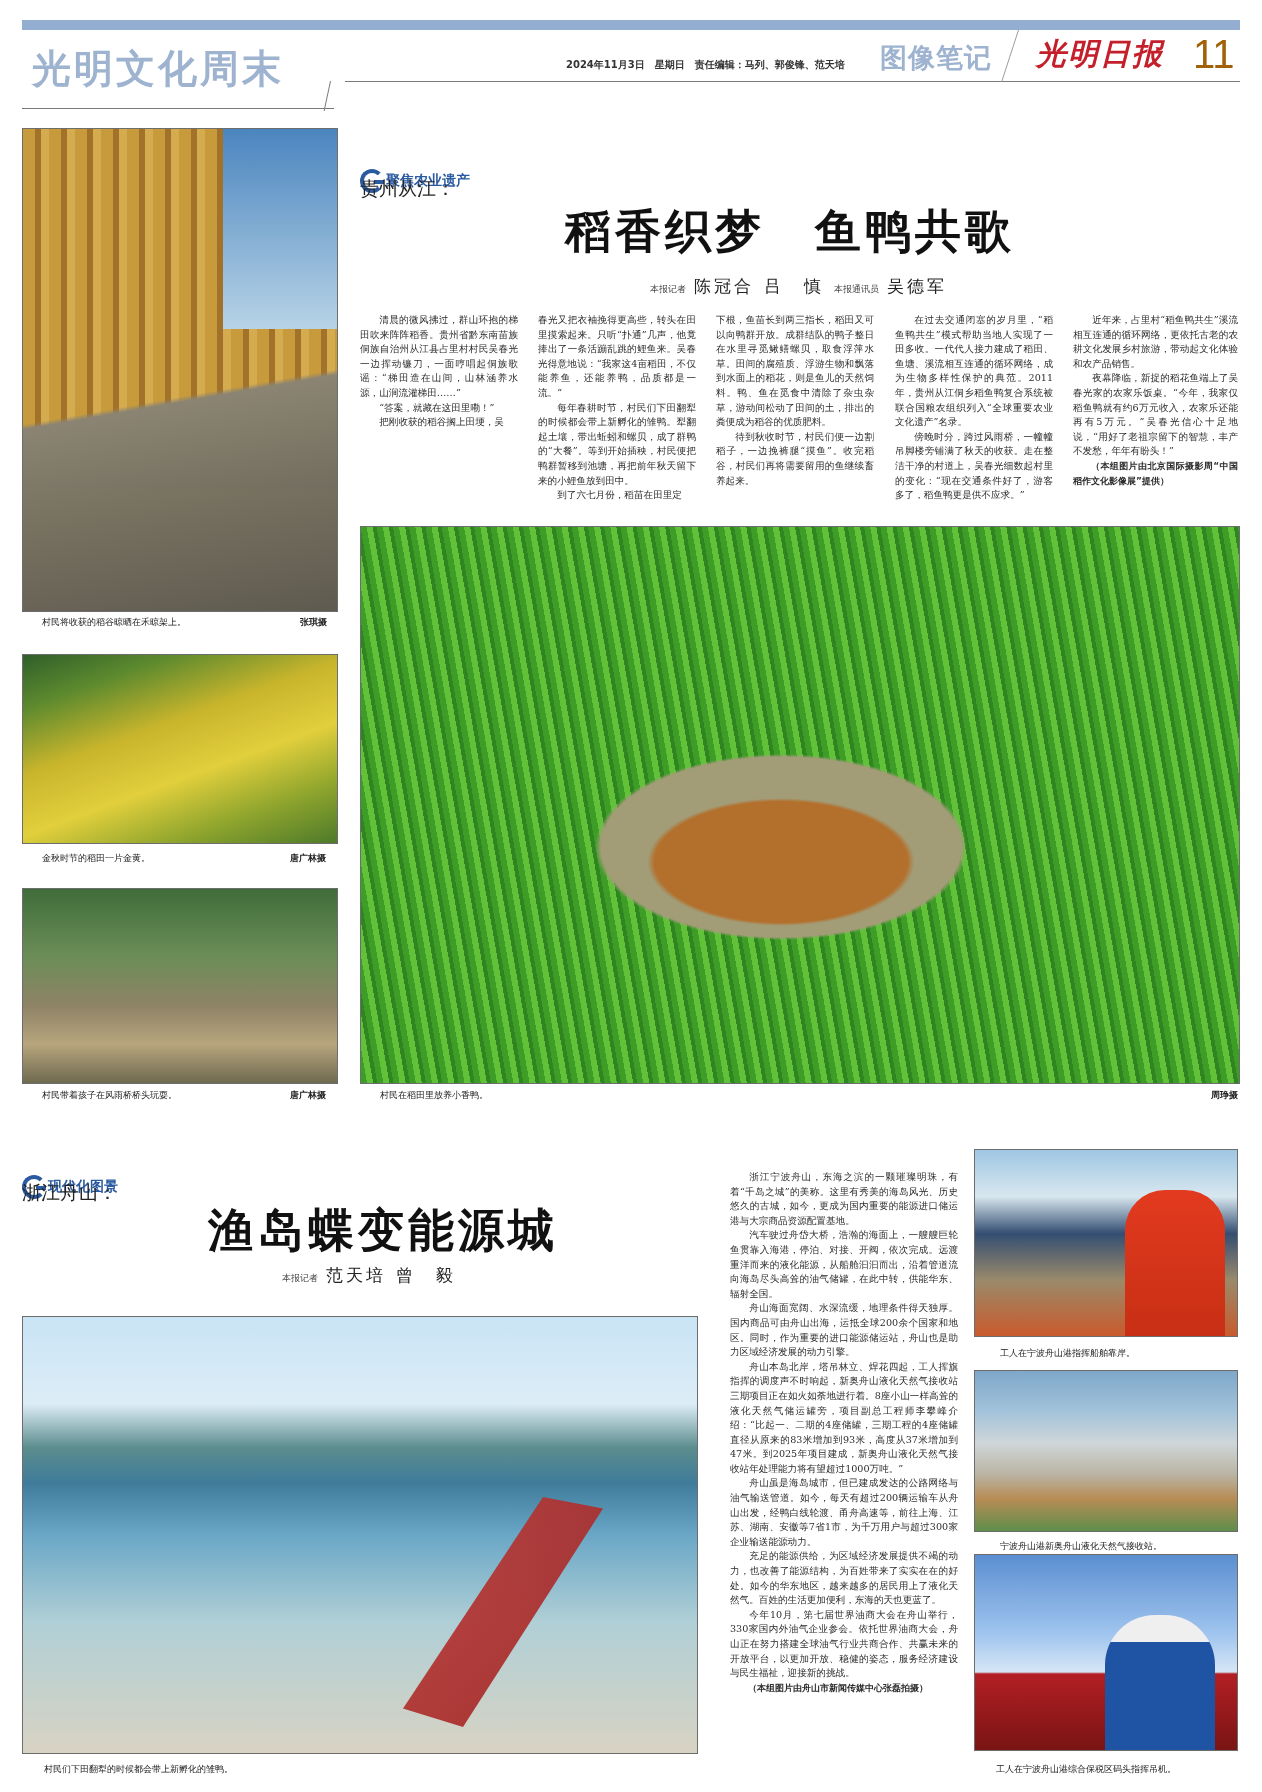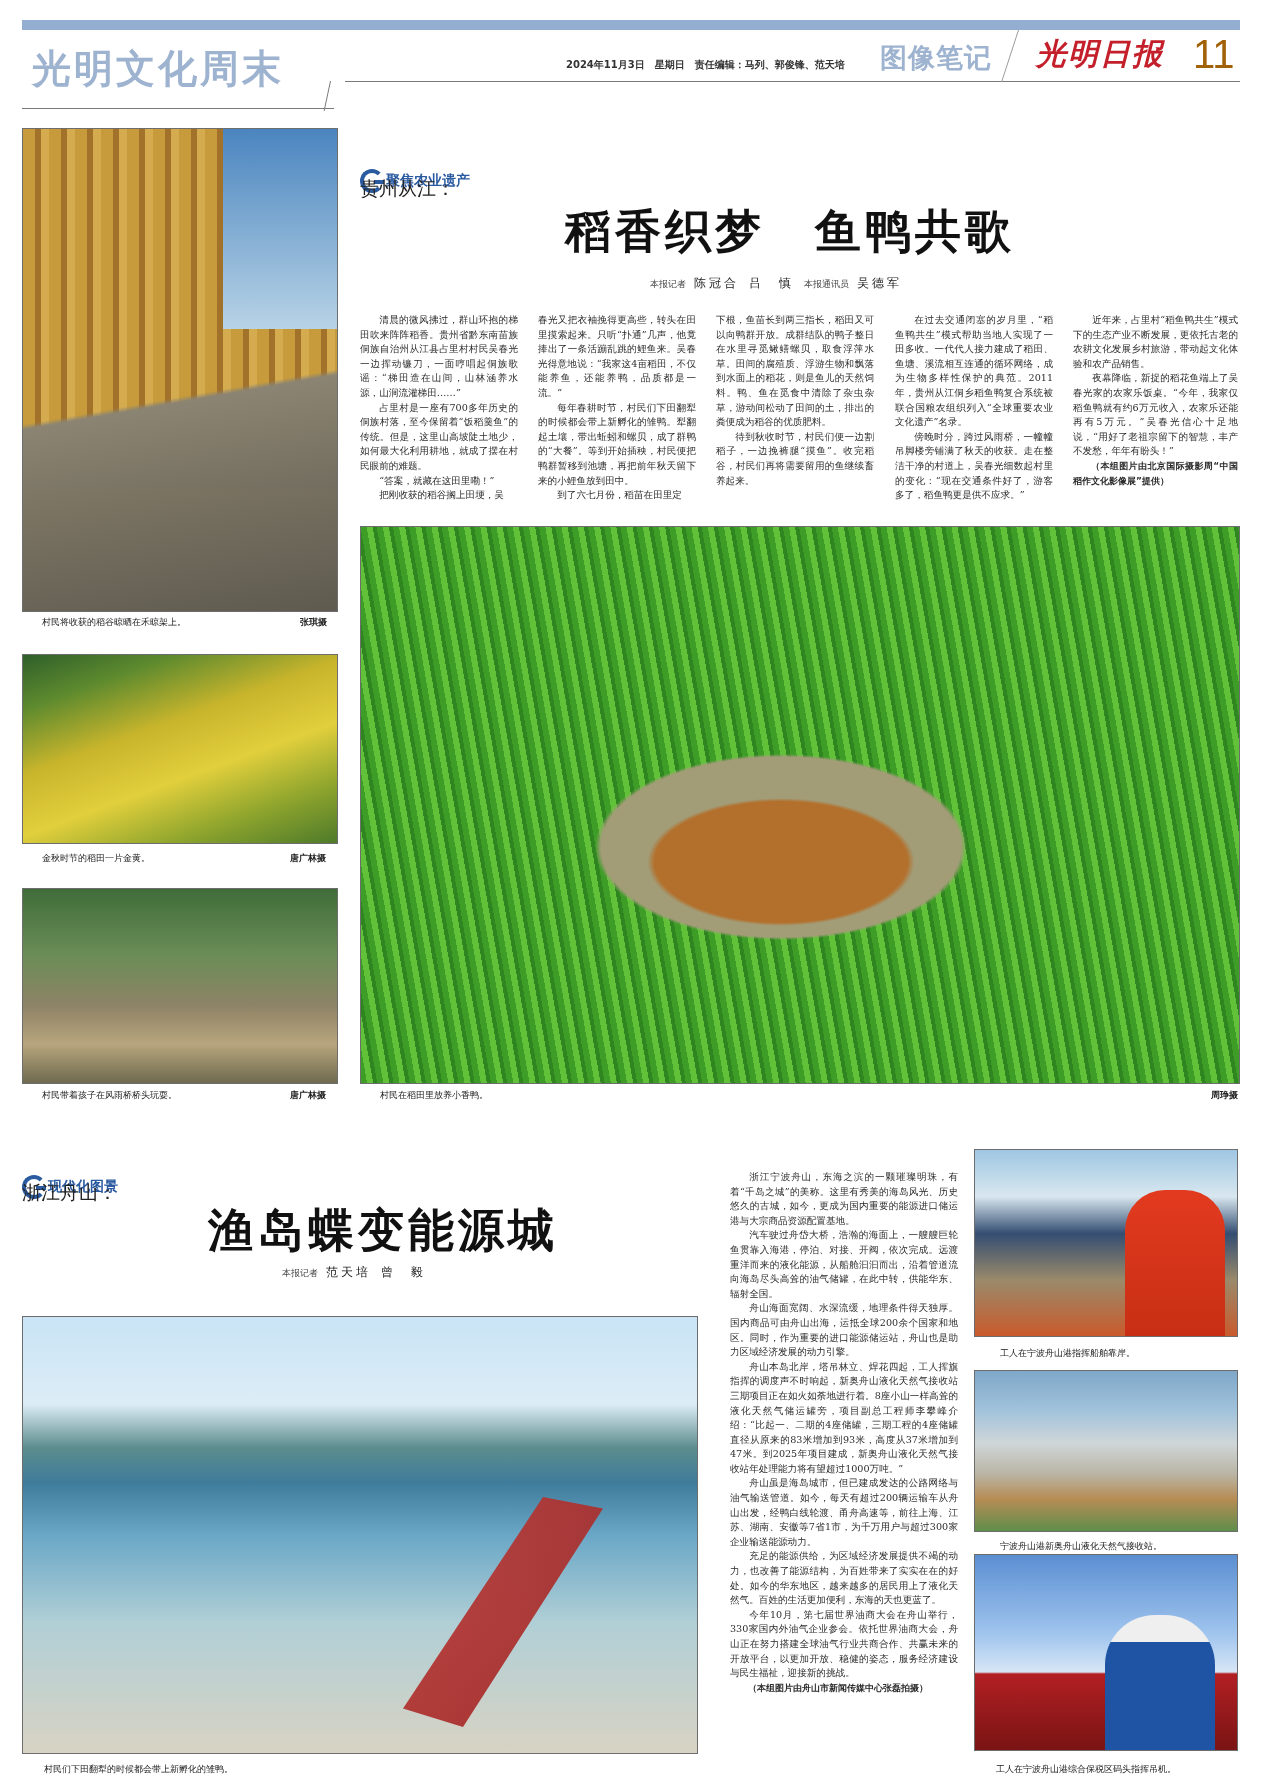--- a/index.html
+++ b/index.html
@@ -62,21 +62,21 @@
 
   
   .col-label { display: flex; align-items: center; font-family: "DejaVu Sans", sans-serif; font-size: 14px; font-weight: bold; color: #2a5aa0; margin-top: 37px; }
   .g-logo { width: 24px; height: 24px; border: 4px solid #2a5aa0; border-right-color: transparent; border-radius: 50%; position: relative; margin-right: 2px; }
   .g-logo::after { content: ""; position: absolute; right: -4px; top: 7px; width: 10px; height: 4px; background: #2a5aa0; }
 
   .kicker { font-family: "DejaVu Sans", sans-serif; font-size: 19px; color: #222; }
   .headline { font-family: "DejaVu Serif", serif; font-weight: bold; font-size: 46px; color: #111; letter-spacing: 4px; white-space: nowrap; }
   .byline { font-family: "DejaVu Serif", serif; font-size: 11px; color: #222; white-space: nowrap; }
   .byline .role { font-size: 9px; color: #444; margin: 0 8px 0 0; }
-  .byline .name { font-size: 12px; letter-spacing: 3px; margin-right: 10px; text-align: center; }
+  .byline .name { font-size: 17px; letter-spacing: 3px; margin-right: 10px; text-align: center; }
 
   
   .body-col { font-family: "DejaVu Serif", serif; font-size: 9.6px; line-height: 14.6px; color: #2b2b2b; text-align: justify; }
   .body-col p { text-indent: 2em; }
   .body-col p.note { font-family: "DejaVu Sans", sans-serif; font-weight: bold; font-size: 9px; text-indent: 2em; }
 </style>
 </head>
 <body>
 
 <div class="abs top-band"></div>
@@ -110,39 +110,38 @@
   <span>聚焦农业遗产</span>
 </div>
 <div class="abs kicker" style="left:360px; top:176px;">贵州从江：</div>
 <div class="abs headline" style="left:565px; top:201px;">稻香织梦　鱼鸭共歌</div>
 <div class="abs byline" style="left:650px; top:275px;">
   <span class="role">本报记者</span><span class="name">陈冠合</span><span class="name">吕　慎</span><span class="role">本报通讯员</span><span class="name">吴德军</span>
 </div>
 
 <div class="abs body-col" style="left:360px; top:313px; width:158px;">
   <p>清晨的微风拂过，群山环抱的梯田吹来阵阵稻香。贵州省黔东南苗族侗族自治州从江县占里村村民吴春光一边挥动镰刀，一面哼唱起侗族歌谣：“梯田造在山间，山林涵养水源，山涧流灌梯田……”</p>
-  <p>占里村是一座有700多年历史的侗族村落，至今保留着“饭稻羹鱼”的传统。但是，这里山高坡陡土地少，如何最大化利用耕地，就成了摆在村民眼前的难题。</p>
   <p>“答案，就藏在这田里嘞！”</p>
   <p>把刚收获的稻谷搁上田埂，吴</p>
 </div>
 <div class="abs body-col" style="left:538px; top:313px; width:158px;">
   <p style="text-indent:0">春光又把衣袖挽得更高些，转头在田里摸索起来。只听“扑通”几声，他竟捧出了一条活蹦乱跳的鲤鱼来。吴春光得意地说：“我家这4亩稻田，不仅能养鱼，还能养鸭，品质都是一流。”</p>
   <p>每年春耕时节，村民们下田翻犁的时候都会带上新孵化的雏鸭。犁翻起土壤，带出蚯蚓和螺贝，成了群鸭的“大餐”。等到开始插秧，村民便把鸭群暂移到池塘，再把前年秋天留下来的小鲤鱼放到田中。</p>
   <p>到了六七月份，稻苗在田里定</p>
 </div>
 <div class="abs body-col" style="left:716px; top:313px; width:158px;">
   <p style="text-indent:0">下根，鱼苗长到两三指长，稻田又可以向鸭群开放。成群结队的鸭子整日在水里寻觅鳅鳝螺贝，取食浮萍水草。田间的腐殖质、浮游生物和飘落到水面上的稻花，则是鱼儿的天然饲料。鸭、鱼在觅食中清除了杂虫杂草，游动间松动了田间的土，排出的粪便成为稻谷的优质肥料。</p>
   <p>待到秋收时节，村民们便一边割稻子，一边挽裤腿“摸鱼”。收完稻谷，村民们再将需要留用的鱼继续畜养起来。</p>
 </div>
 <div class="abs body-col" style="left:895px; top:313px; width:158px;">
   <p>在过去交通闭塞的岁月里，“稻鱼鸭共生”模式帮助当地人实现了一田多收。一代代人接力建成了稻田、鱼塘、溪流相互连通的循环网络，成为生物多样性保护的典范。2011年，贵州从江侗乡稻鱼鸭复合系统被联合国粮农组织列入“全球重要农业文化遗产”名录。</p>
   <p>傍晚时分，跨过风雨桥，一幢幢吊脚楼旁铺满了秋天的收获。走在整洁干净的村道上，吴春光细数起村里的变化：“现在交通条件好了，游客多了，稻鱼鸭更是供不应求。”</p>
 </div>
 <div class="abs body-col" style="left:1073px; top:313px; width:165px;">
-  <p>近年来，占里村“稻鱼鸭共生”模式下的生态产业不断发展，更依托古老的农耕文化发展乡村旅游，带动起文化体验和农产品销售。</p>
+  <p>近年来，占里村“稻鱼鸭共生”溪流相互连通的循环网络，更依托古老的农耕文化发展乡村旅游，带动起文化体验和农产品销售。</p>
   <p>夜幕降临，新捉的稻花鱼端上了吴春光家的农家乐饭桌。“今年，我家仅稻鱼鸭就有约6万元收入，农家乐还能再有5万元。”吴春光信心十足地说，“用好了老祖宗留下的智慧，丰产不发愁，年年有盼头！”</p>
   <p class="note">（本组图片由北京国际摄影周“中国稻作文化影像展”提供）</p>
 </div>
 
 <div class="abs photo frame ph-ducks"></div>
 <div class="abs caption" style="left:380px; top:1089px;">村民在稻田里放养小香鸭。</div>
 <div class="abs credit" style="left:1203px; top:1089px;margin-left:8px;">周琤摄</div>
 
 <div class="abs col-label" style="left:22px; top:1138px;">
   <span class="g-logo"></span>

